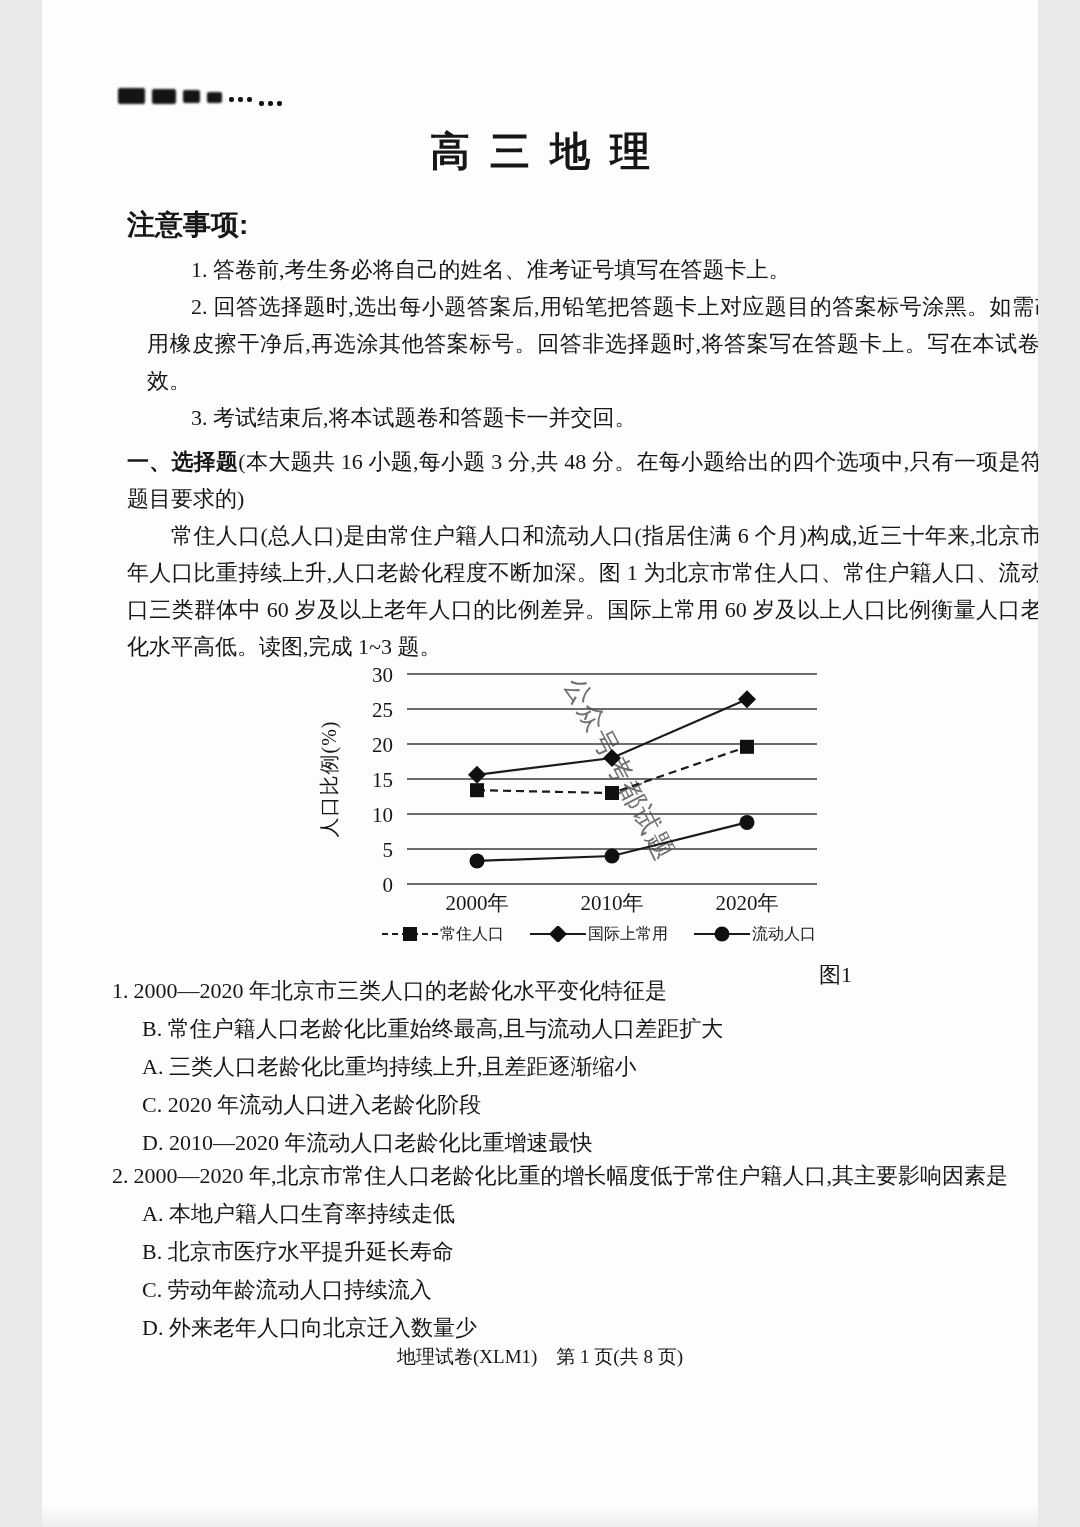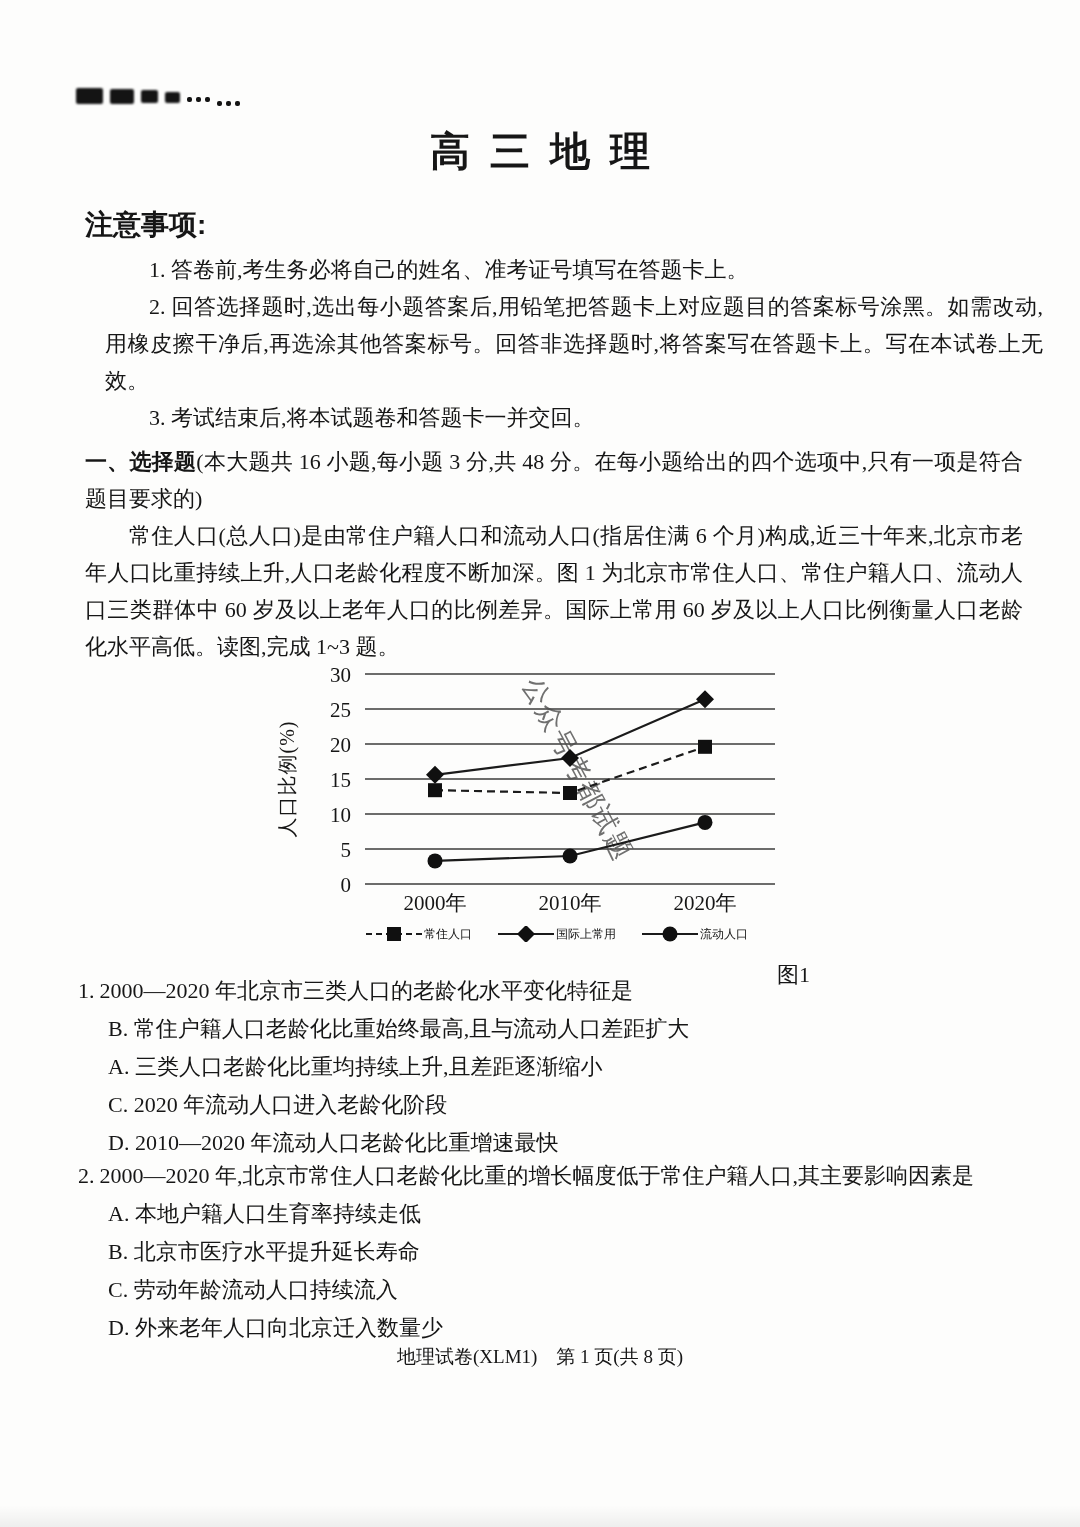--- a/index.html
+++ b/index.html
@@ -1,17 +1,17 @@
 <!DOCTYPE html>
 <html><head>
 <meta charset="utf-8">
 <style>
   html,body{margin:0;padding:0;background:#e9e9e9;}
   .page{
-    position:relative;width:1080px;height:1527px;margin:0 auto;
+    position:relative;width:996px;height:1527px;margin:0 auto;
     background:#fdfdfc;color:#161616;overflow:hidden;
     font-family:"Liberation Serif","DejaVu Serif",serif;
   }
   
   .page::after{content:"";position:absolute;left:0;right:0;bottom:0;height:22px;
     background:linear-gradient(to bottom,rgba(0,0,0,0),rgba(0,0,0,.06));pointer-events:none;}
 
   
   .stamp{position:absolute;top:88px;left:76px;display:flex;align-items:flex-start;gap:7px;}
   .stamp i{display:block;background:#141414;filter:blur(1.1px);border-radius:2px;}
@@ -31,26 +31,26 @@
 
   .para{margin:0;font-size:22px;line-height:37px;text-align:justify;}
   .indent{text-indent:2em;}
 
   .notice-items{position:absolute;top:251px;left:85px;width:938px;margin-left:20px;}
   .section{position:absolute;top:443px;left:85px;width:938px;}
   .sec-label{font-weight:700;font-family:"Liberation Sans","DejaVu Sans",sans-serif;}
 
   .chart{position:absolute;top:662px;left:270px;width:540px;margin:0;}
   .legend{display:flex;justify-content:center;align-items:center;gap:26px;
-    padding-left:34px;font-size:12px;line-height:24px;}
+    padding-left:34px;font-size:16px;line-height:24px;}
   .legend-item{display:inline-flex;align-items:center;gap:2px;}
   .legend-glyph{flex:0 0 auto;}
   figcaption{text-align:right;font-size:22px;margin-top:14px;}
 
-  .question{position:absolute;left:70px;width:950px;margin-left:8px;}
+  .question{position:absolute;left:70px;width:950px;}
   .q1{top:972px;} .q2{top:1157px;}
   .stem{margin:0;font-size:22px;line-height:38px;text-align:justify;}
   .qnum{margin-right:5px;}
   .option{margin:0 0 0 30px;font-size:22px;line-height:38px;}
 
   .footer{position:absolute;top:1344px;left:0;width:100%;text-align:center;font-size:19px;}
 </style>
 </head>
 <body>
 

